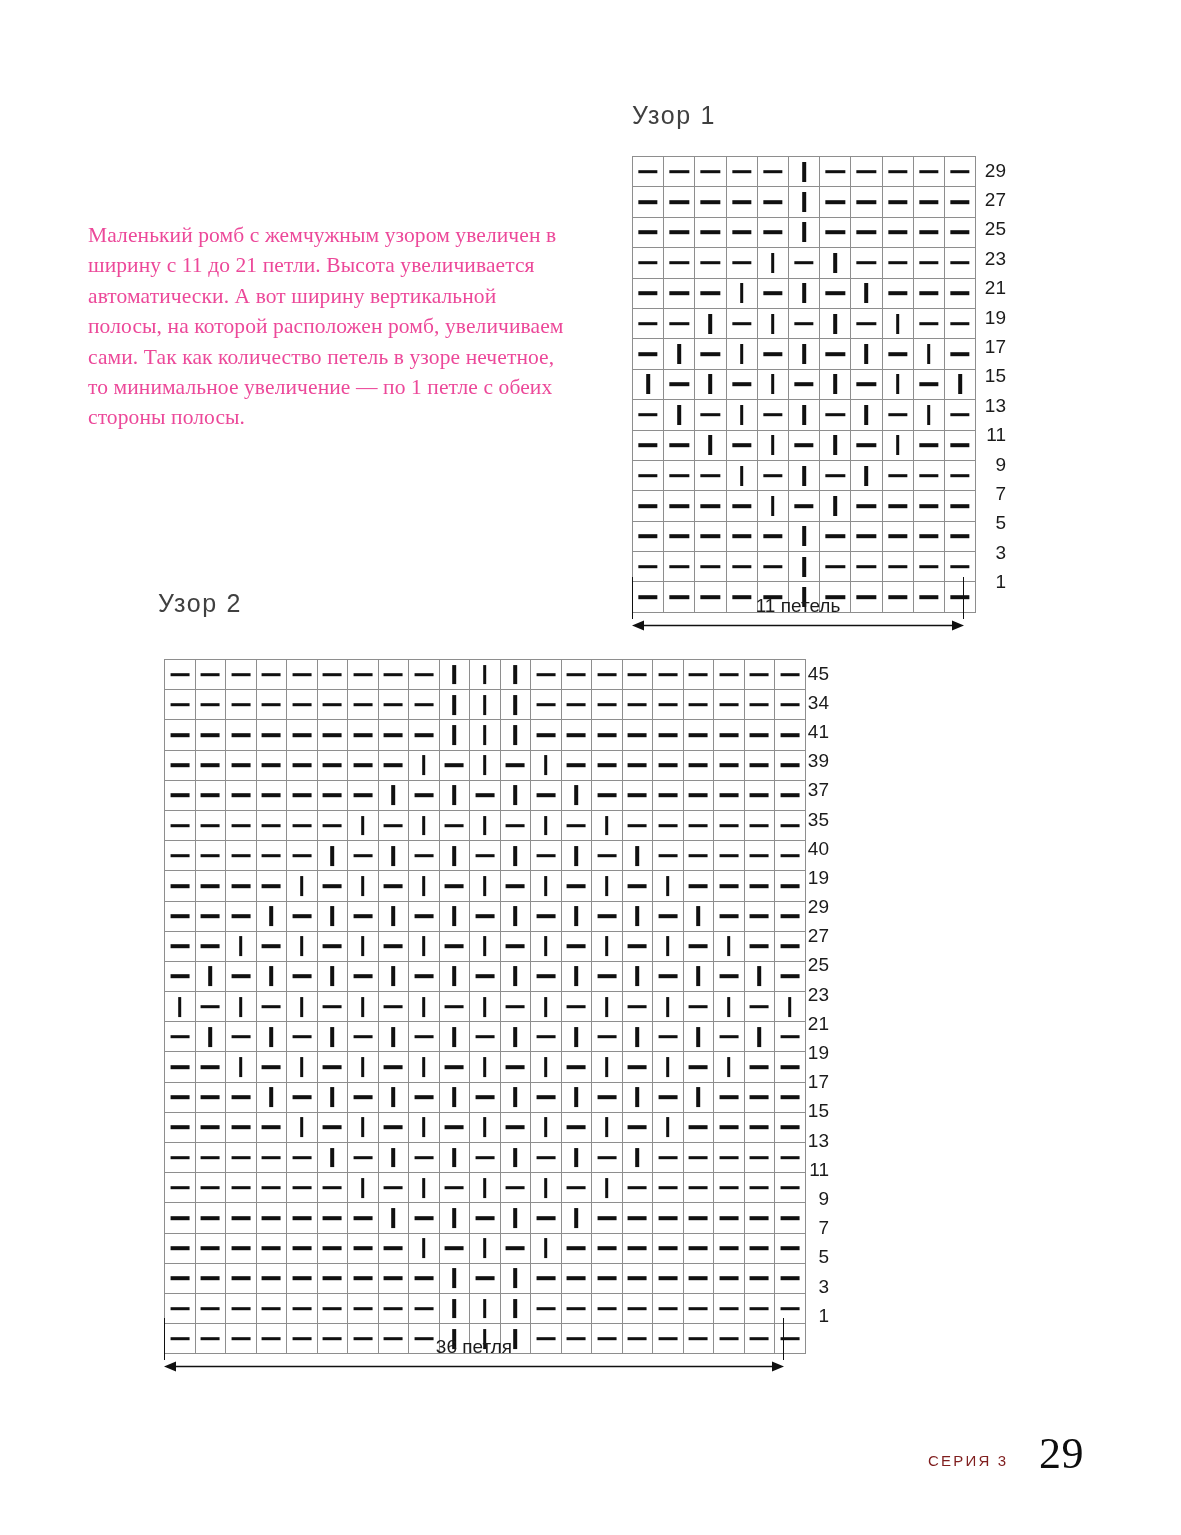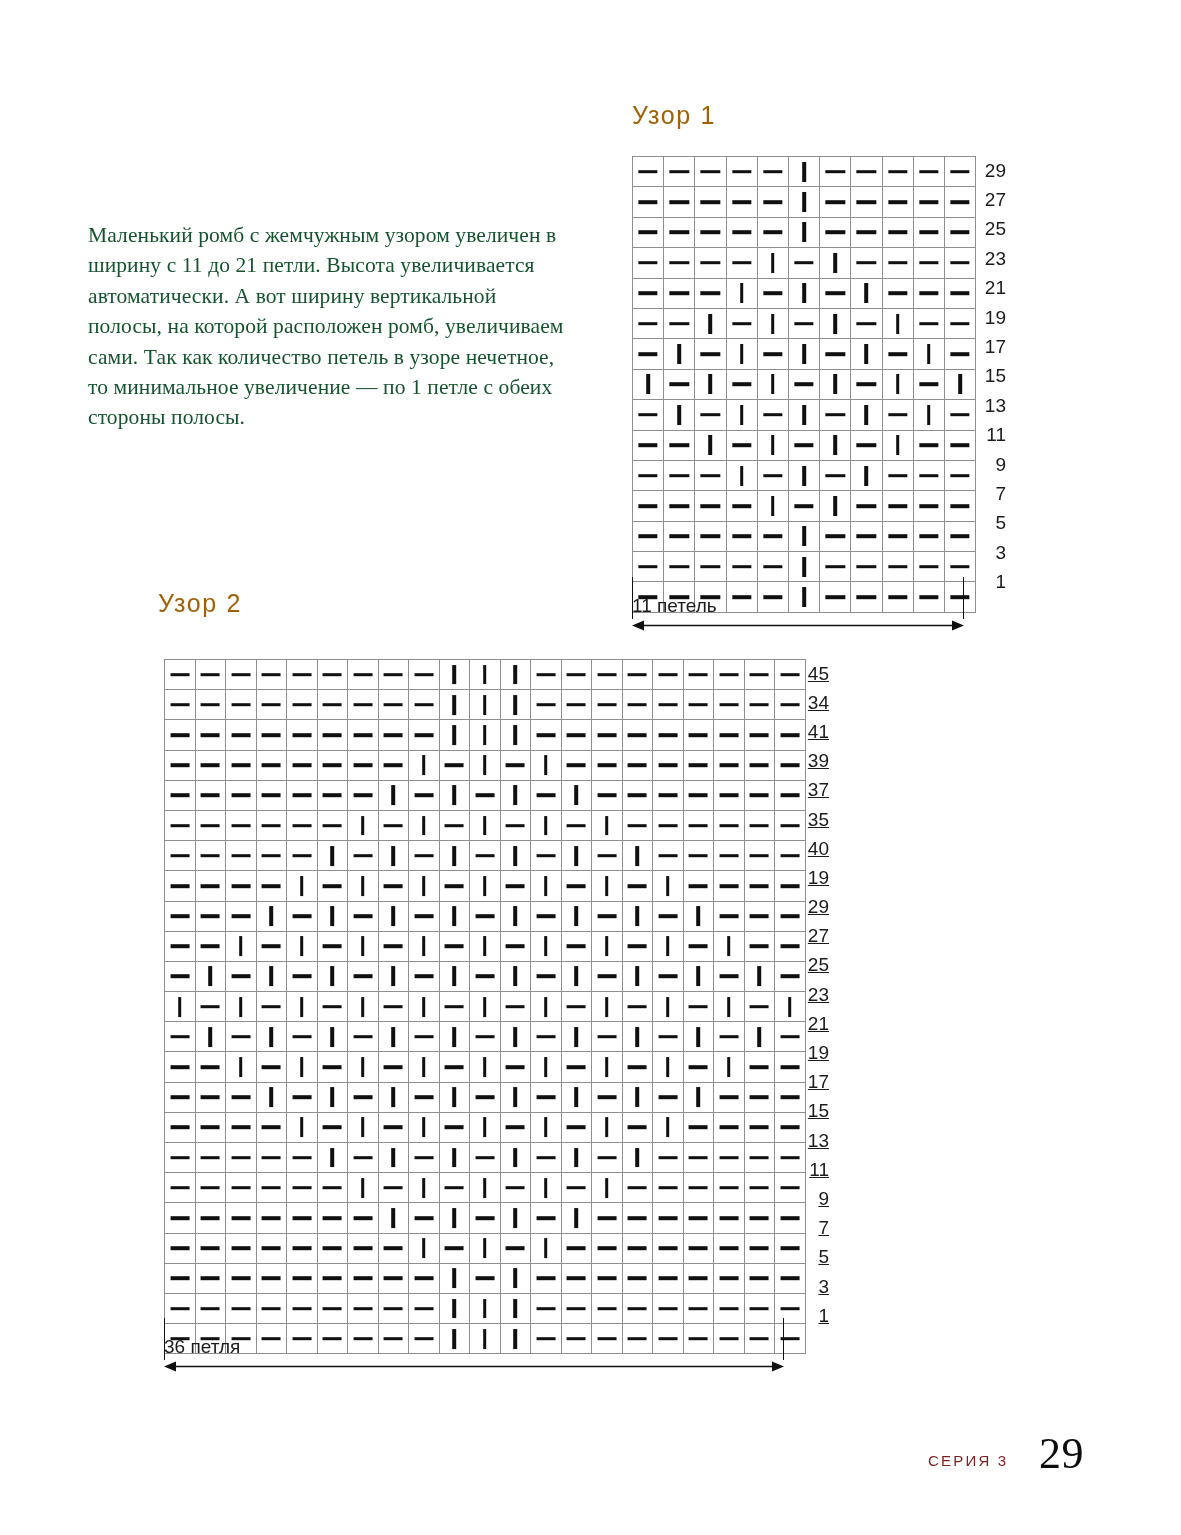--- a/index.html
+++ b/index.html
@@ -18,32 +18,32 @@
 
   
   #intro-text {
     position: absolute;
     left: 88px;
     top: 178px;
     width: 478px;
     font-family: "Liberation Serif", serif;
     font-size: 21.5px;
     line-height: 30.4px;
-    color: #14532d;
+    color: #ec4899;
     letter-spacing: 0.1px;
     margin-top: 42px;
   }
 
   
   .pattern-heading {
     position: absolute;
     font-family: "Liberation Sans", sans-serif;
     font-size: 25px;
     letter-spacing: 1.6px;
-    color: #a16207;
+    color: #404040;
     white-space: nowrap;
   }
   #heading-1 { left: 632px; top: 101px; }
   #heading-2 { left: 158px; top: 589px; }
 
   
   .chart-block { position: absolute; }
   #chart-1-block { left: 632px; top: 156px; }
   #chart-2-block { left: 164px; top: 659px; }
 
@@ -90,28 +90,29 @@
     font-family: "Liberation Sans", sans-serif;
   }
   .row-labels .rl {
     display: flex;
     align-items: center;
     justify-content: flex-end;
     width: 34px;
   }
   #chart-1-block .row-labels { left: 340px; }
   #chart-1-block .row-labels .rl { height: 29.4px; }
-  #chart-2-block .row-labels { left: 631px; text-decoration: underline; }
+  #chart-2-block .row-labels { left: 631px; }
   #chart-2-block .row-labels .rl { height: 29.2px; }
 
   
   .dimension { position: absolute; }
   .dim-caption {
     position: absolute;
     width: 100%;
+    text-align: center;
     font-size: 19px;
     color: #1b1b1b;
     white-space: nowrap;
   }
   .dim-arrow {
     position: absolute;
     left: 0;
     width: 100%;
     height: 13px;
   }

